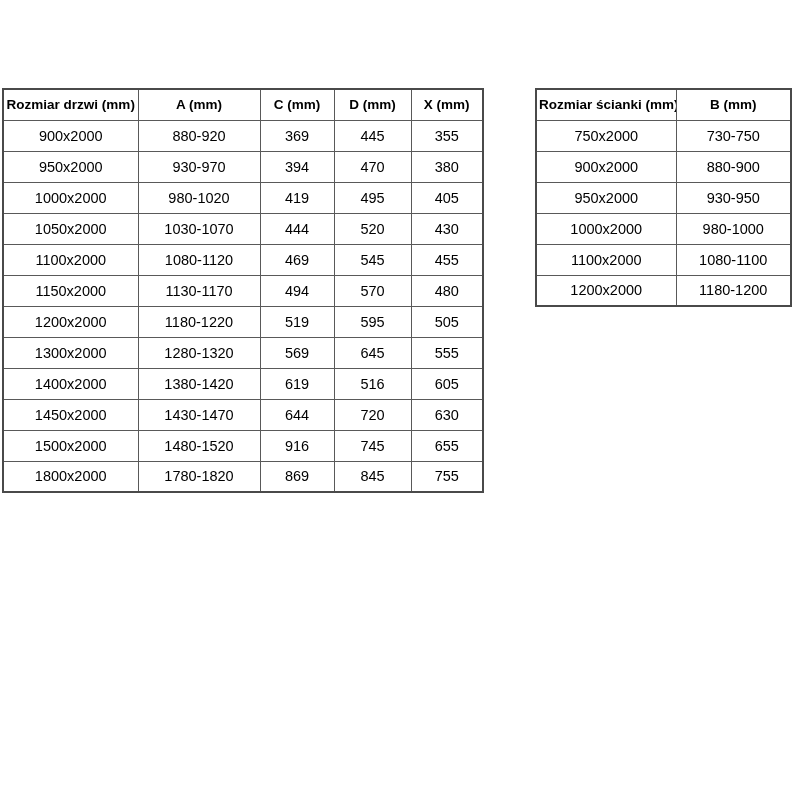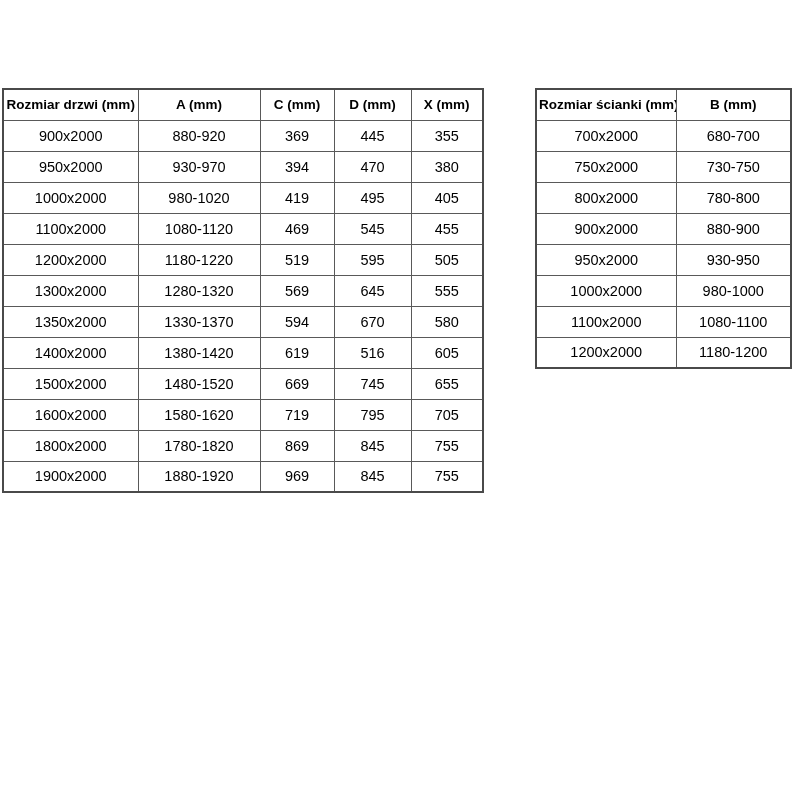--- a/index.html
+++ b/index.html
@@ -97,108 +97,100 @@
         <td>380</td>
       </tr>
       <tr>
         <td>1000x2000</td>
         <td>980-1020</td>
         <td>419</td>
         <td>495</td>
         <td>405</td>
       </tr>
       <tr>
+        <td>1050x2000</td>
+        <td>1030-1070</td>
+        <td>444</td>
+        <td>520</td>
+        <td>430</td>
+      </tr>
+      <tr>
         <td>1100x2000</td>
         <td>1080-1120</td>
         <td>469</td>
         <td>545</td>
         <td>455</td>
       </tr>
       <tr>
+        <td>1150x2000</td>
+        <td>1130-1170</td>
+        <td>494</td>
+        <td>570</td>
+        <td>480</td>
+      </tr>
+      <tr>
         <td>1200x2000</td>
         <td>1180-1220</td>
         <td>519</td>
         <td>595</td>
         <td>505</td>
       </tr>
       <tr>
         <td>1300x2000</td>
         <td>1280-1320</td>
         <td>569</td>
         <td>645</td>
         <td>555</td>
       </tr>
       <tr>
-        <td>1350x2000</td>
-        <td>1330-1370</td>
-        <td>594</td>
-        <td>670</td>
-        <td>580</td>
-      </tr>
-      <tr>
         <td>1400x2000</td>
         <td>1380-1420</td>
         <td>619</td>
         <td>516</td>
         <td>605</td>
       </tr>
       <tr>
+        <td>1450x2000</td>
+        <td>1430-1470</td>
+        <td>644</td>
+        <td>720</td>
+        <td>630</td>
+      </tr>
+      <tr>
         <td>1500x2000</td>
         <td>1480-1520</td>
-        <td>669</td>
+        <td>916</td>
         <td>745</td>
         <td>655</td>
-      </tr>
-      <tr>
-        <td>1600x2000</td>
-        <td>1580-1620</td>
-        <td>719</td>
-        <td>795</td>
-        <td>705</td>
       </tr>
       <tr>
         <td>1800x2000</td>
         <td>1780-1820</td>
         <td>869</td>
         <td>845</td>
         <td>755</td>
       </tr>
-      <tr>
-        <td>1900x2000</td>
-        <td>1880-1920</td>
-        <td>969</td>
-        <td>845</td>
-        <td>755</td>
-      </tr>
     </tbody>
 </table>
 
 <table id="wall-table" class="size-table">
   <colgroup>
       <col>
       <col>
     </colgroup>
   <thead>
       <tr>
         <th>Rozmiar ścianki (mm)</th>
         <th>B (mm)</th>
       </tr>
     </thead>
   <tbody>
       <tr>
-        <td>700x2000</td>
-        <td>680-700</td>
-      </tr>
-      <tr>
         <td>750x2000</td>
         <td>730-750</td>
-      </tr>
-      <tr>
-        <td>800x2000</td>
-        <td>780-800</td>
       </tr>
       <tr>
         <td>900x2000</td>
         <td>880-900</td>
       </tr>
       <tr>
         <td>950x2000</td>
         <td>930-950</td>
       </tr>
       <tr>

